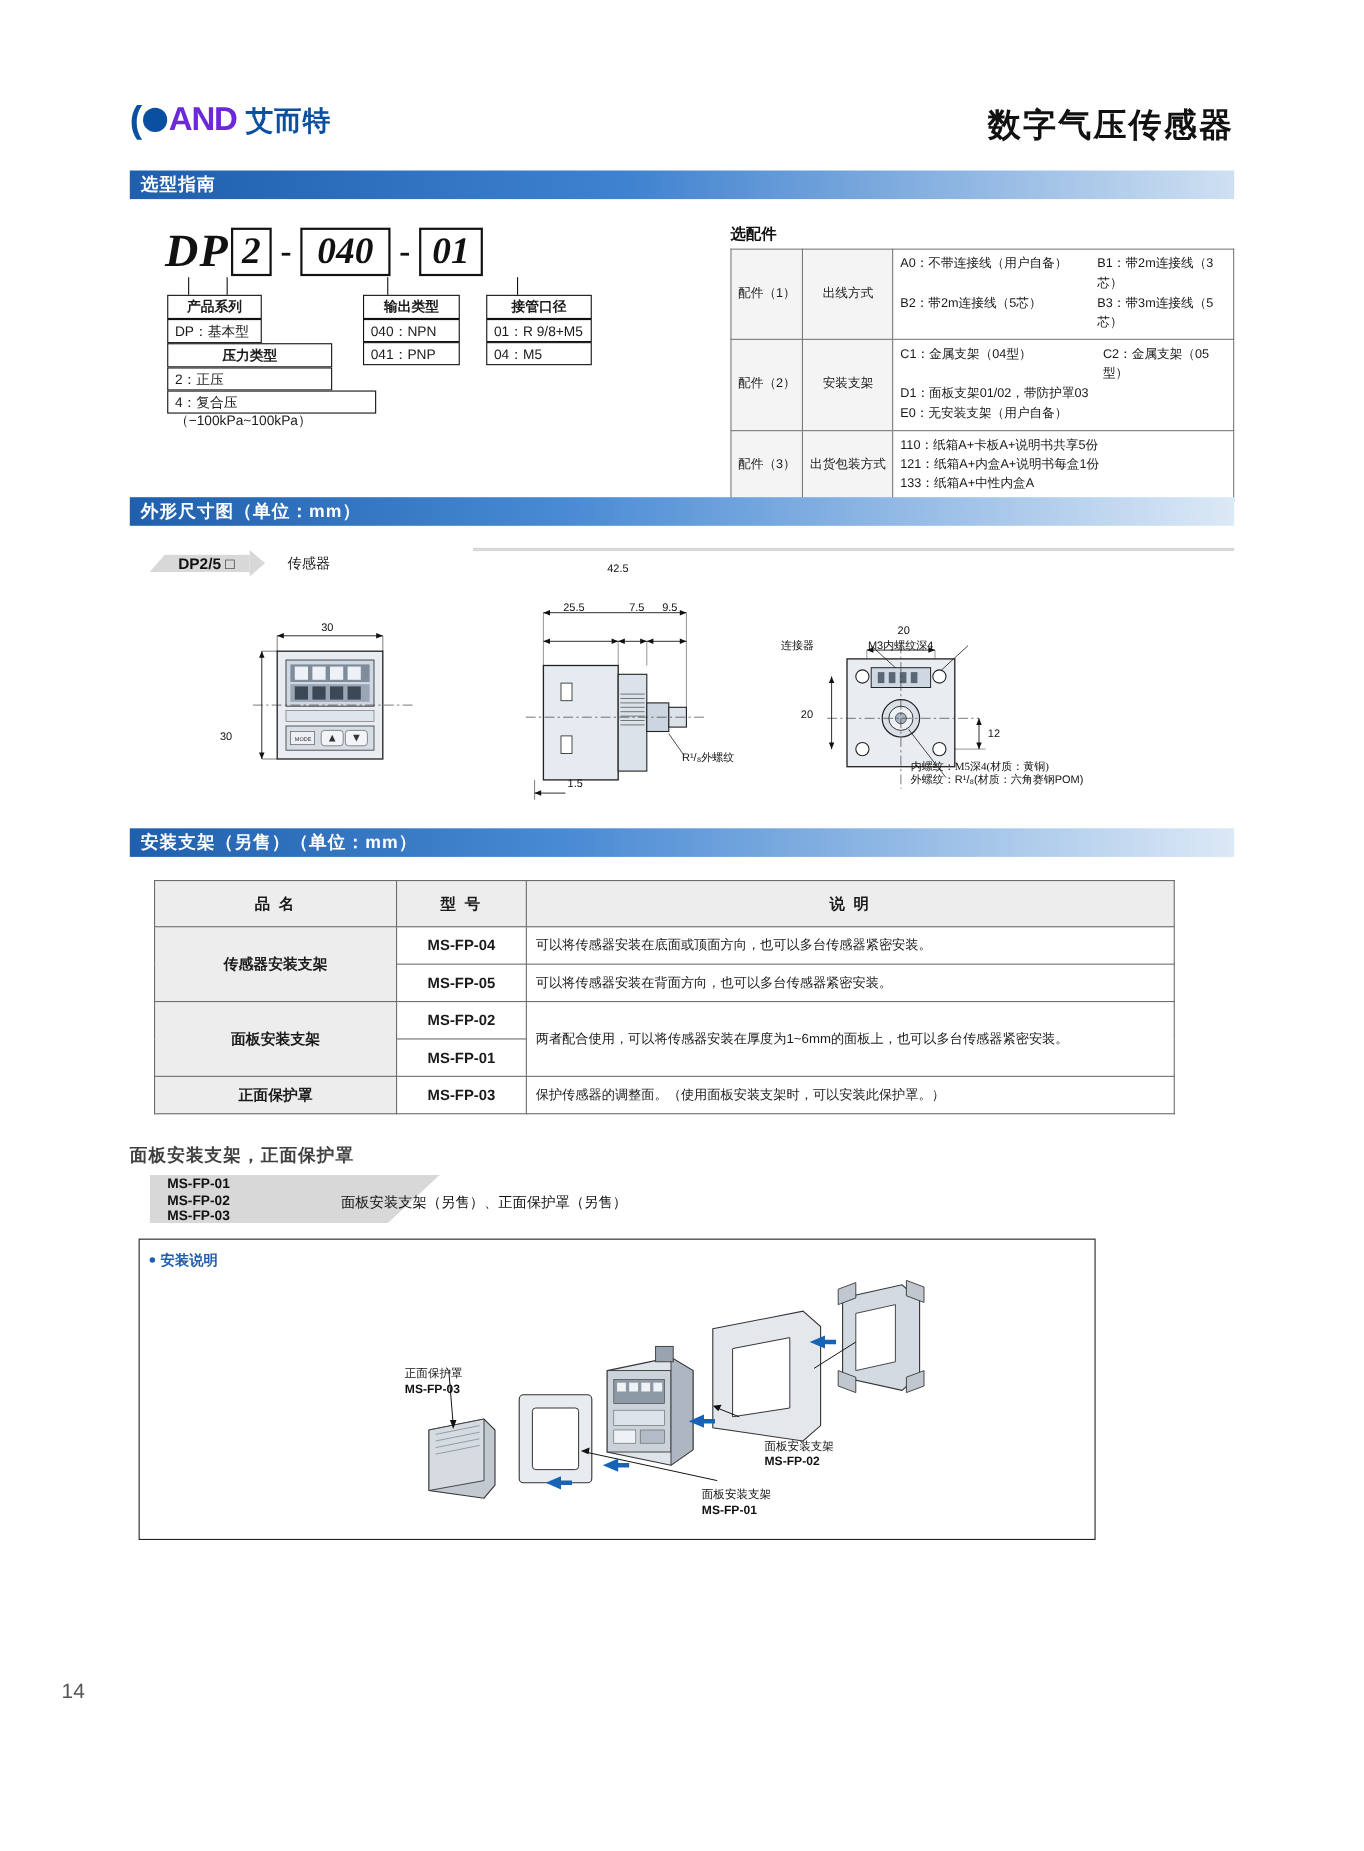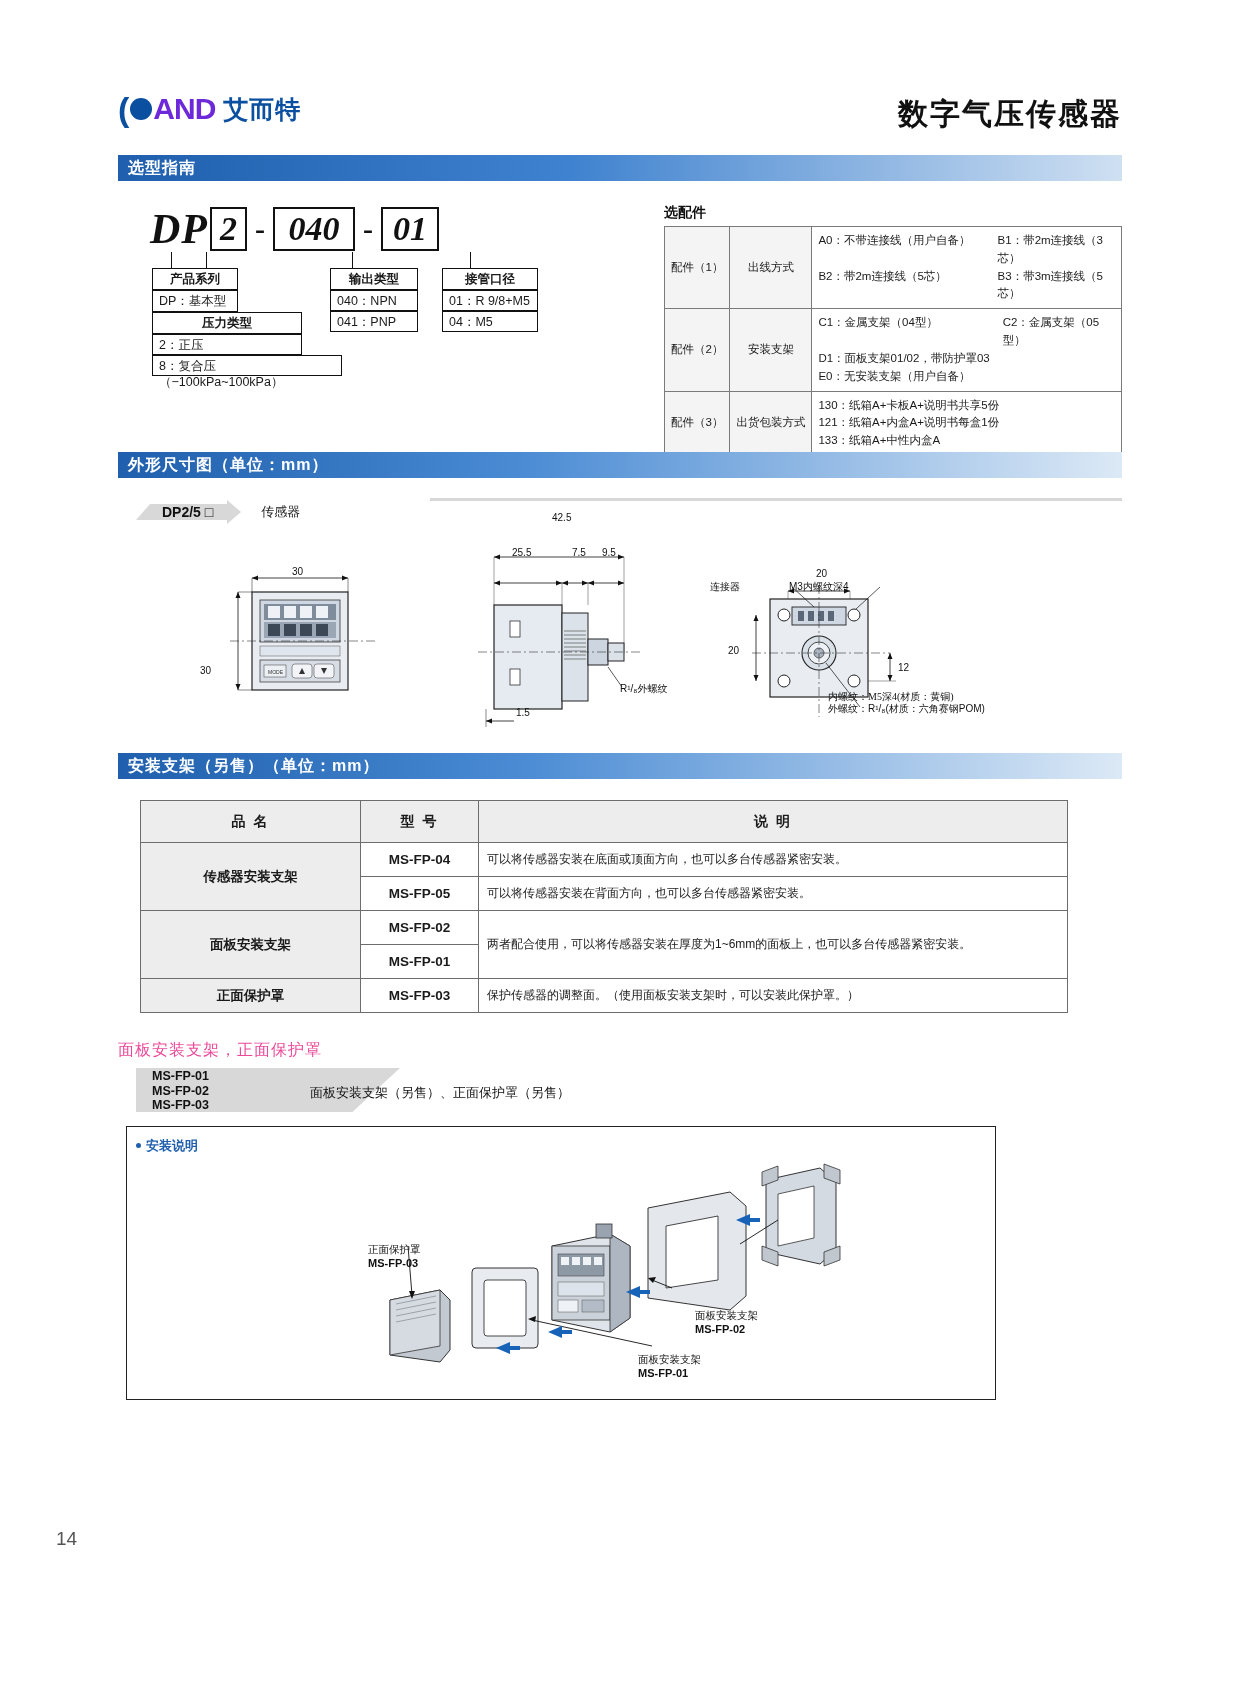--- a/index.html
+++ b/index.html
@@ -106,21 +106,21 @@
   table.brk td {
     border:1px solid #6d6d6d; padding:6px 8px; height:34px; vertical-align:middle;
   }
   td.name { text-align:center; font-weight:bold; background:#ededed; width:220px; font-size:13.5px; }
   td.model { text-align:center; font-weight:bold; width:118px; font-size:13.5px; }
   td.desc { padding-left:10px; font-size:12px; }
 
   
   .sub-head {
     position:absolute; left:118px; top:1040px;
-    font-size:16px; font-weight:normal; color:#ec4899; letter-spacing:1px;
+    font-size:16px; font-weight:bold; color:#404040; letter-spacing:1px;
   }
   .ms-tag {
     position:absolute; left:136px; top:1068px; width:264px; height:44px;
     background:#d8d8d8; clip-path:polygon(0 0, 100% 0, 82% 100%, 0 100%);
   }
   .ms-tag-text {
     position:absolute; left:152px; top:1069px; font-size:12.5px; font-weight:bold;
     line-height:14.6px; color:#111;
   }
   .ms-caption { position:absolute; left:310px; top:1084px; font-size:13px; color:#111; }
@@ -177,21 +177,21 @@
   <div class="conn" style="left:206px; top:252px; width:1px; height:60px;"></div>
   <div class="conn" style="left:206px; top:312px; width:12px; height:1px;"></div>
   <div class="conn" style="left:352px; top:252px; width:1px; height:22px;"></div>
   <div class="conn" style="left:470px; top:252px; width:1px; height:22px;"></div>
 
   <div class="legend-title" style="left:152px; top:268px; width:86px;">产品系列</div>
   <div class="legend-box" style="left:152px; top:290px; width:86px; height:22px; line-height:17px;">DP：基本型</div>
 
   <div class="legend-title" style="left:152px; top:312px; width:150px;">压力类型</div>
   <div class="legend-box" style="left:152px; top:334px; width:150px; height:21px; line-height:16px;">2：正压（−0.1MPa~1MPa）</div>
-  <div class="legend-box" style="left:152px; top:355px; width:190px; height:21px; line-height:16px;">8：复合压（−100kPa~100kPa）</div>
+  <div class="legend-box" style="left:152px; top:355px; width:190px; height:21px; line-height:16px;">4：复合压（−100kPa~100kPa）</div>
 
   <div class="legend-title" style="left:330px; top:268px; width:88px;">输出类型</div>
   <div class="legend-box" style="left:330px; top:290px; width:88px; height:21px; line-height:16px;">040：NPN</div>
   <div class="legend-box" style="left:330px; top:311px; width:88px; height:21px; line-height:16px;">041：PNP</div>
 
   <div class="legend-title" style="left:442px; top:268px; width:96px;">接管口径</div>
   <div class="legend-box" style="left:442px; top:290px; width:96px; height:21px; line-height:16px;">01：R 9/8+M5</div>
   <div class="legend-box" style="left:442px; top:311px; width:96px; height:21px; line-height:16px;">04：M5</div>
 
   <div class="acc-title">选配件</div>
@@ -220,21 +220,21 @@
               <span>C2：金属支架（05型）</span>
             </div>
         <div>D1：面板支架01/02，带防护罩03</div>
         <div>E0：无安装支架（用户自备）</div>
       </td>
     </tr>
     <tr>
       <td class="c1">配件（3）</td>
       <td class="c2">出货包装方式</td>
       <td>
-        <div>130：纸箱A+卡板A+说明书共享5份</div>
+        <div>110：纸箱A+卡板A+说明书共享5份</div>
         <div>121：纸箱A+内盒A+说明书每盒1份</div>
         <div>133：纸箱A+中性内盒A</div>
       </td>
     </tr>
   </tbody>
     </table>
 
   <div class="section-bar alt" style="top:452px;">
     <div class="label">外形尺寸图（单位：mm）</div>
   </div>

